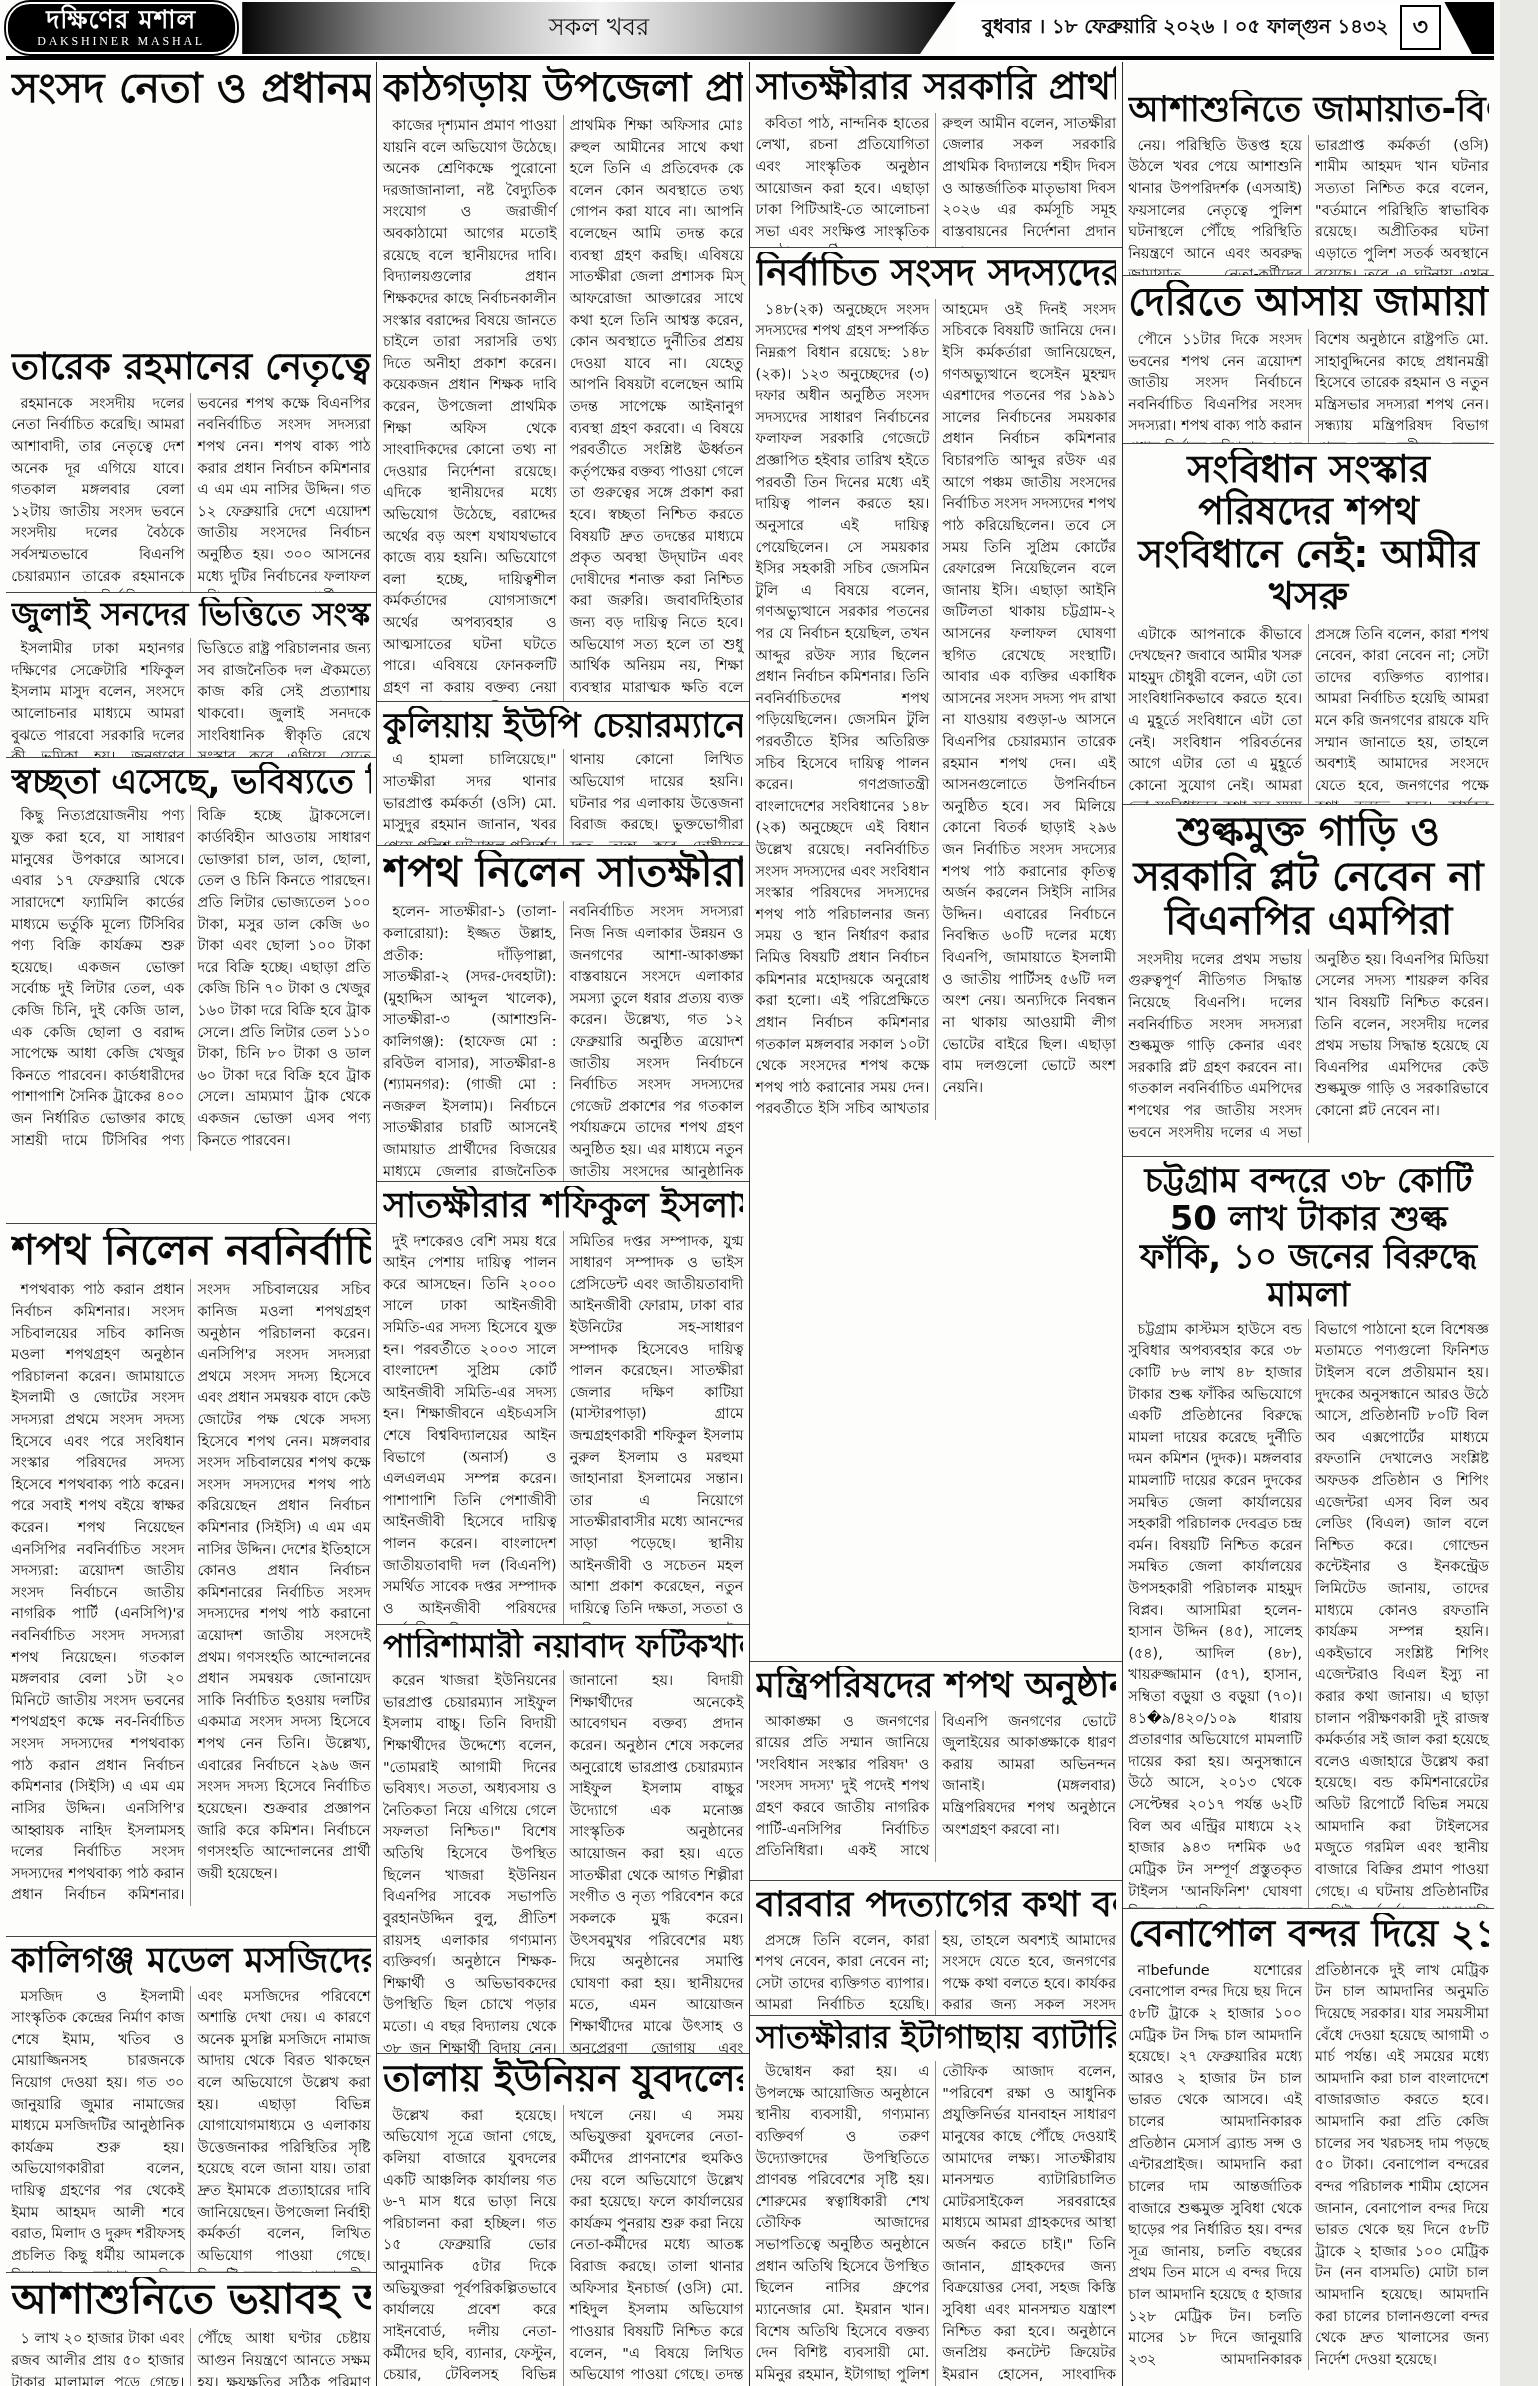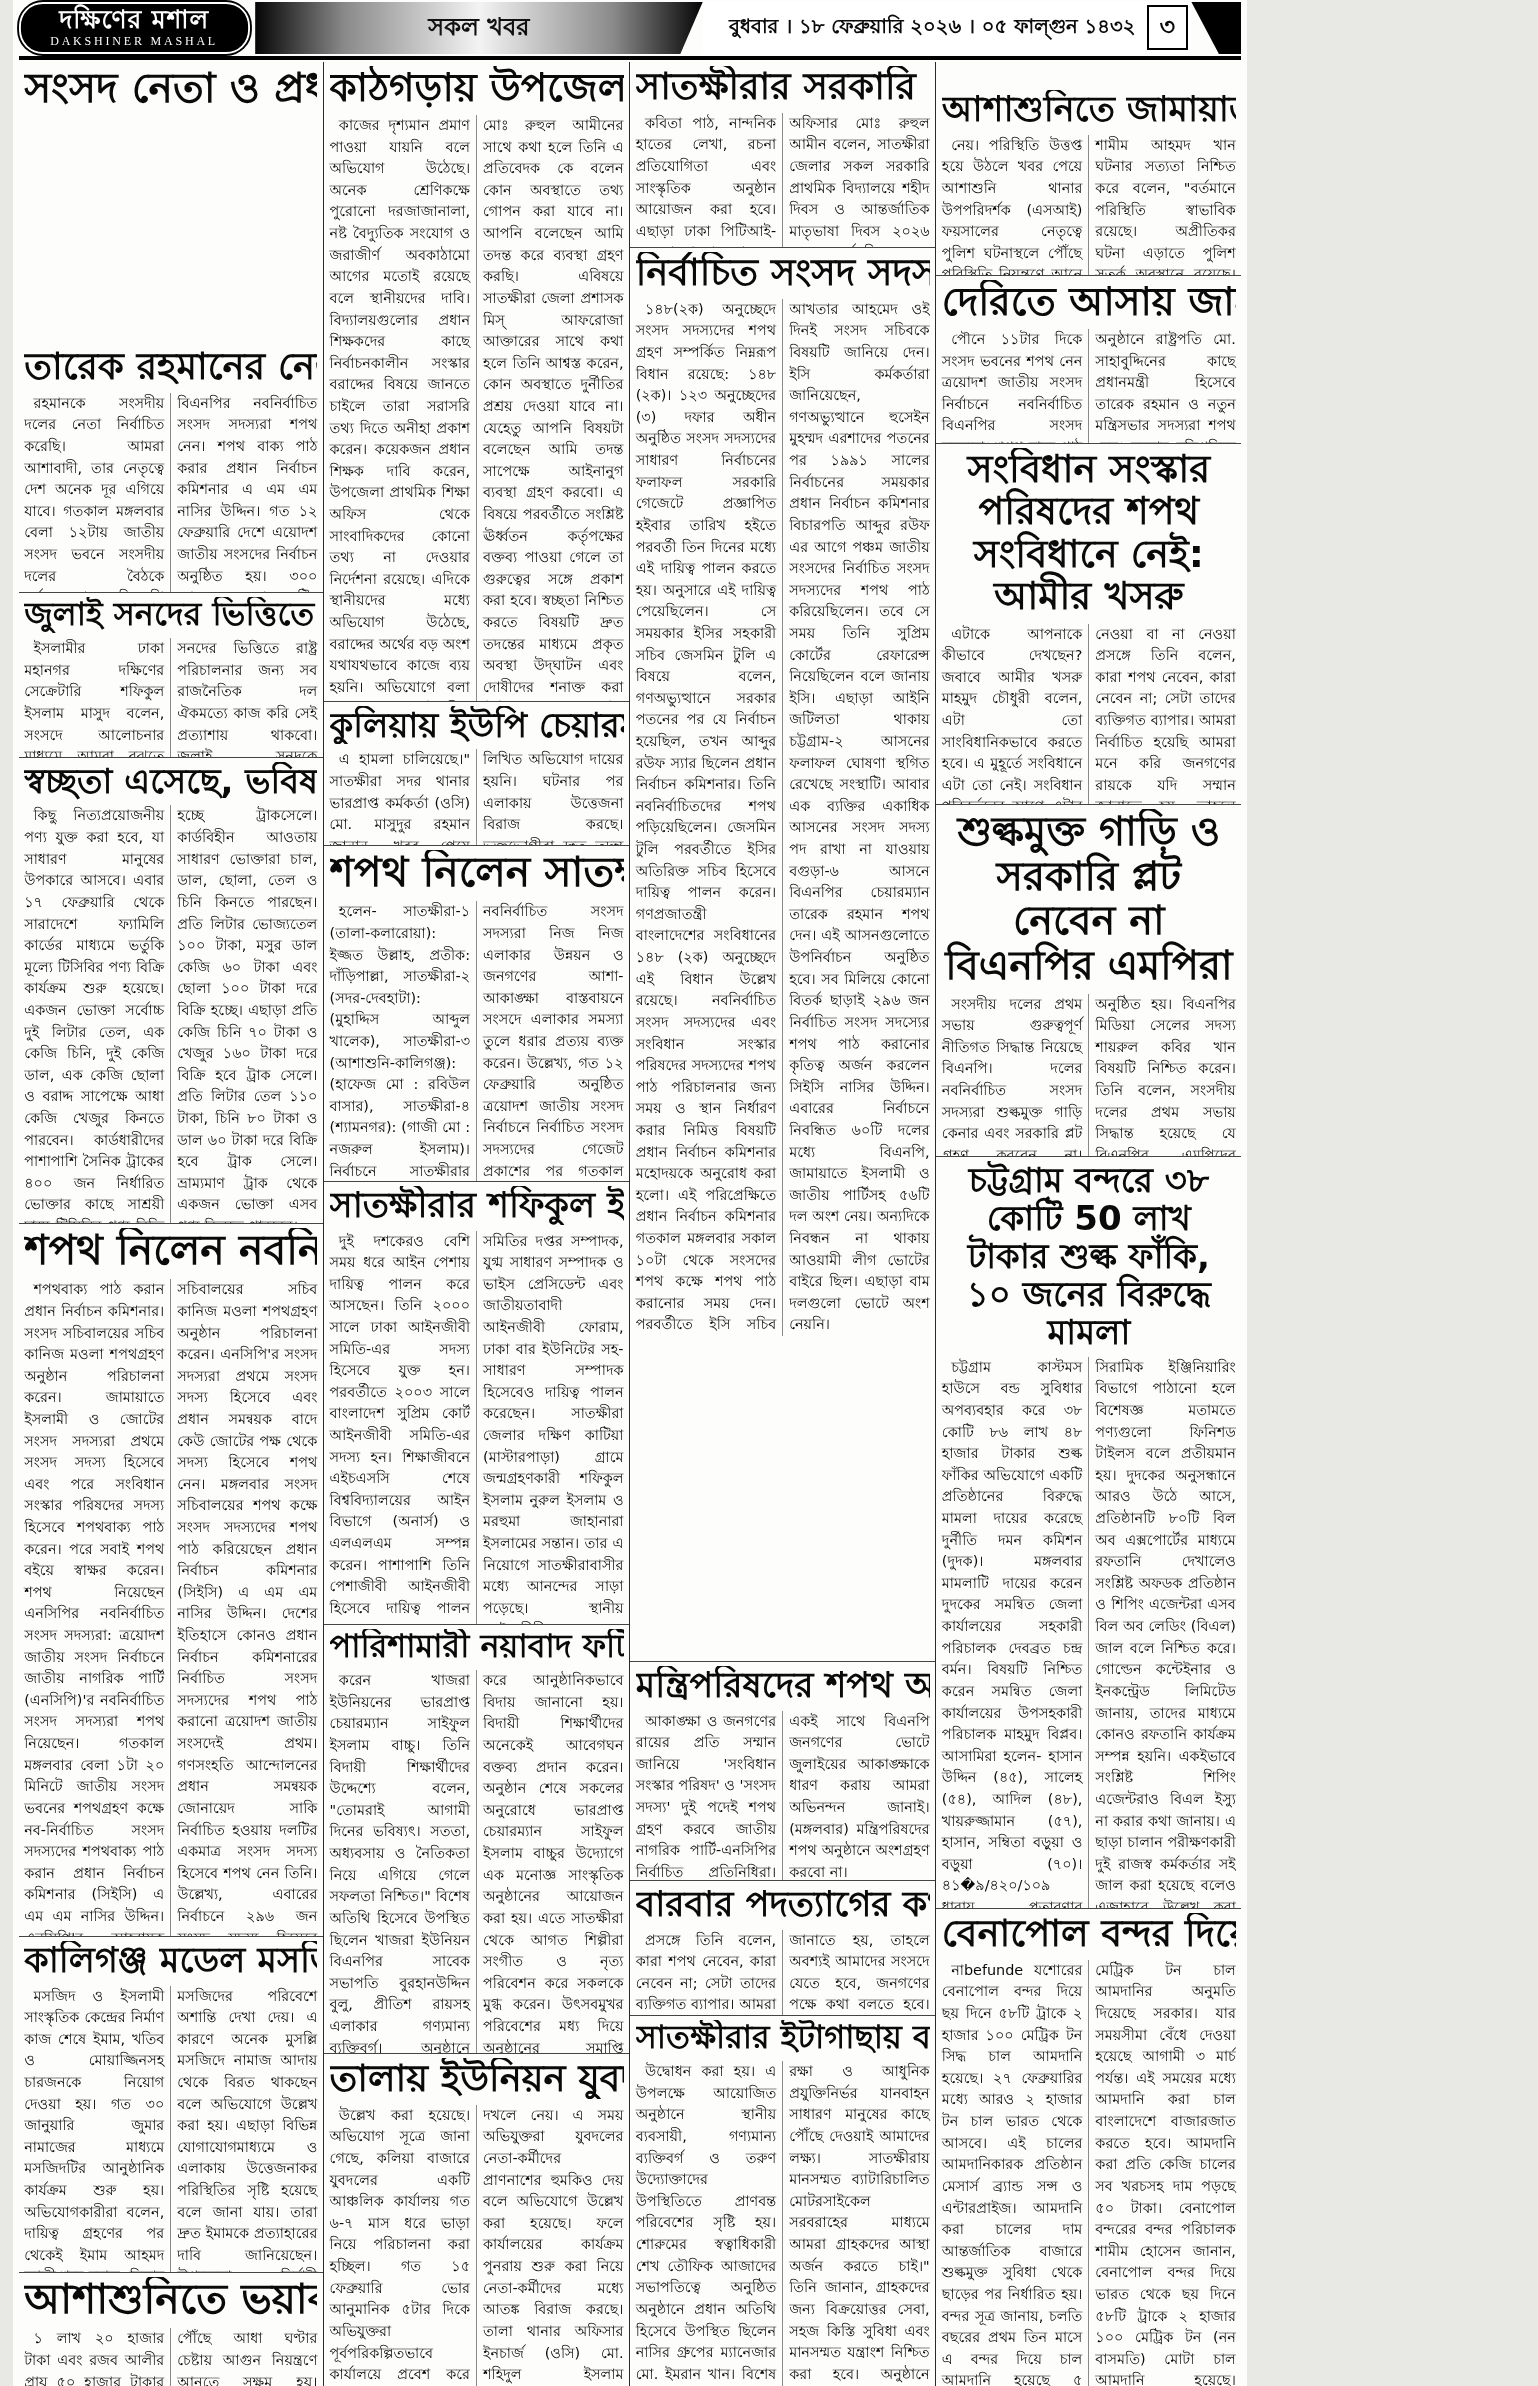--- a/index.html
+++ b/index.html
@@ -1,27 +1,27 @@
 <!DOCTYPE html>
 <html style="font-size:15px"><head>
 <meta charset="utf-8">
 <style>
   html,body{margin:0;padding:0;background:#e8e8e4;}
-  #page{position:relative;width:1234px;height:2387px;background:#fdfdfb;color:#0a0a0a;
-        font-family:"DejaVu Sans",sans-serif;overflow:hidden;box-sizing:border-box;margin-left:13px;}
+  #page{position:relative;width:1500px;height:2387px;background:#fdfdfb;color:#0a0a0a;
+        font-family:"DejaVu Sans",sans-serif;overflow:hidden;box-sizing:border-box;}
   
   #masthead{position:relative;height:54px;display:flex;align-items:stretch;padding:1.9px 5.6px 0 5.6px;box-sizing:border-box;gap:0;}
   #logo{width:231px;background:#000;border-radius:24px;color:#fff;display:flex;flex-direction:column;
         align-items:center;justify-content:center;box-shadow:inset 0 0 0 1.9px #fff, 0 0 0 1.9px #000;z-index:2;}
   #logo .bn{font-size:25px;font-weight:bold;line-height:1;letter-spacing:0.9px;}
   #logo .en{font-family:"Liberation Serif",serif;font-size:12px;letter-spacing:2.8px;margin-top:2.8px;}
   #band{flex:1;position:relative;margin-left:5.6px;
         background:linear-gradient(90deg,#050505 0%,#8a8a8a 20%,#f3f3f3 50%,#8a8a8a 80%,#050505 100%);
         clip-path:polygon(0 0,100% 0,95% 100%,0 100%);display:flex;align-items:center;justify-content:center;}
-  #band .label{font-size:24px;font-weight:bold;color:#111;}
+  #band .label{font-size:24px;font-weight:normal;color:#111;}
   #dateArea{width:485px;display:flex;align-items:center;justify-content:flex-end;gap:11.2px;background:#fff;padding-right:3.7px;}
   #dateArea .date{font-size:19.6px;font-weight:bold;white-space:nowrap;}
   #pageNoBox{width:37px;height:41px;border:2.8px solid #000;display:flex;align-items:center;justify-content:center;
              font-size:24px;font-weight:bold;background:#fff;}
   #cornerWedge{width:50px;background:#000;clip-path:polygon(0 0,100% 0,100% 100%,55% 100%);}
   #mastRule{height:3.7px;background:#000;margin:1.9px 5.6px 0 5.6px;}
   
   #grid{position:absolute;top:62px;left:5.6px;right:5.6px;bottom:0;display:flex;}
   .sec{box-sizing:border-box;overflow:hidden;}
   .sec + .sec{border-left:0.9px solid #2a2a2a;}

